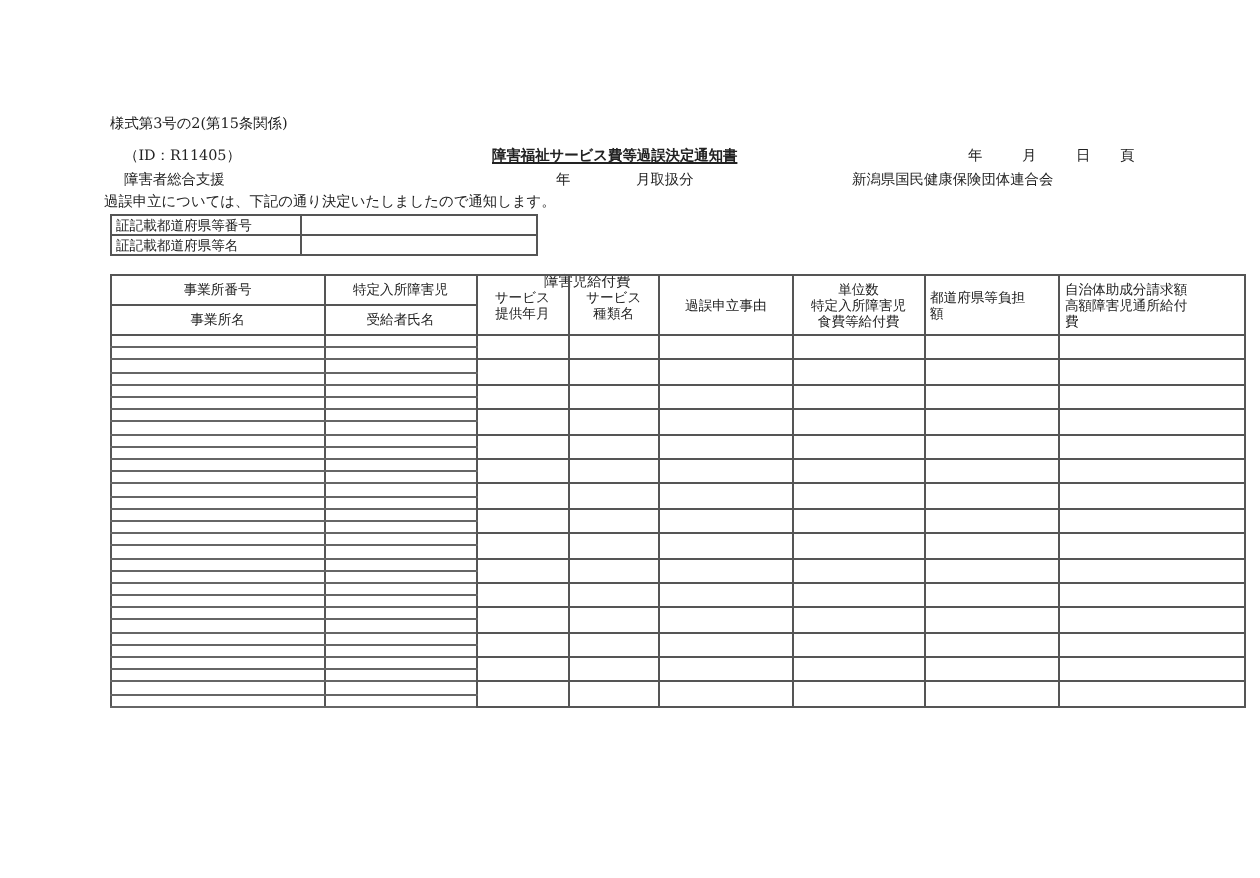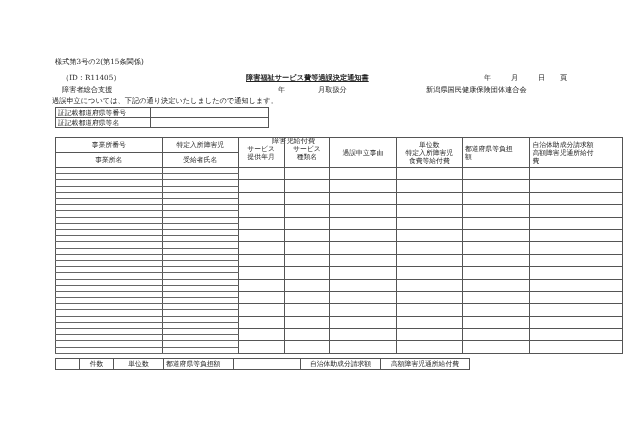--- a/index.html
+++ b/index.html
@@ -311,23 +311,14 @@
   <colgroup>
     <col style="width:24px">
       <col style="width:34px">
       <col style="width:50px">
       <col style="width:70px">
     <col style="width:67px">
       <col style="width:80px">
       <col style="width:89px">
   </colgroup>
   <tbody>
-      <tr>
-    <td></td>
-    <td class="center">件数</td>
-    <td class="center">単位数</td>
-    <td class="left">都道府県等負担額</td>
-    <td></td>
-    <td class="center">自治体助成分請求額</td>
-    <td class="center">高額障害児通所給付費</td>
-  </tr>
 </tbody>
   </table>
 
 </body></html>

